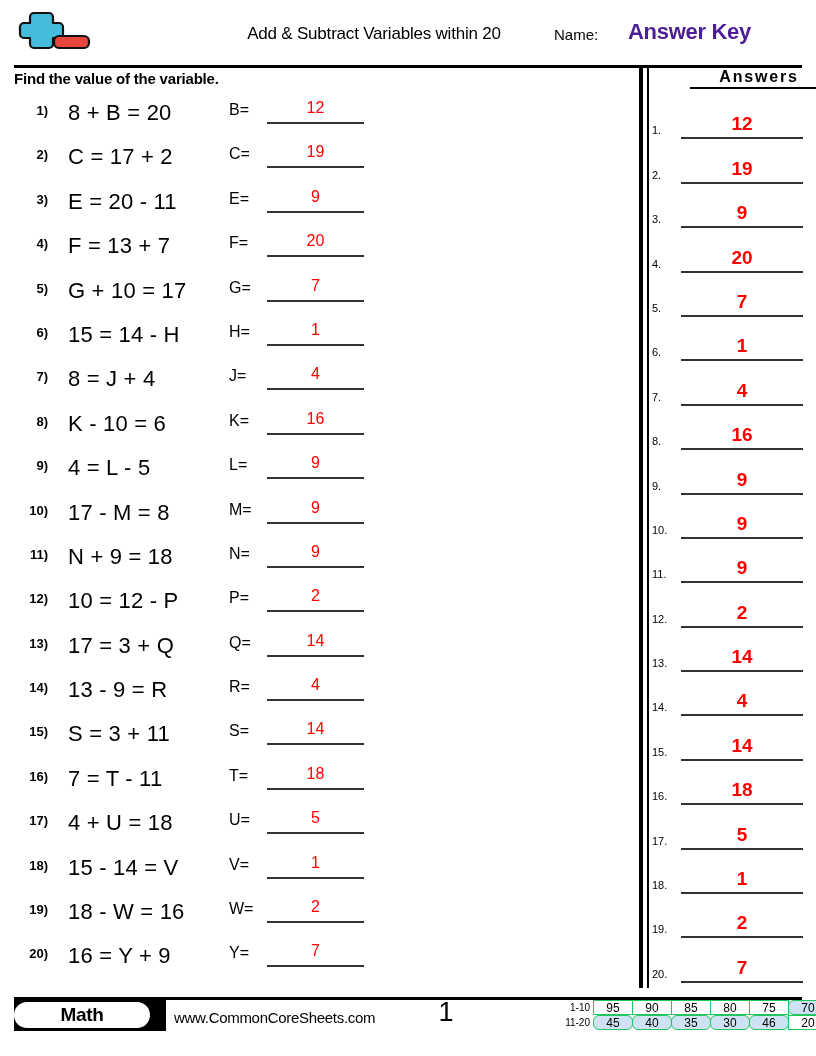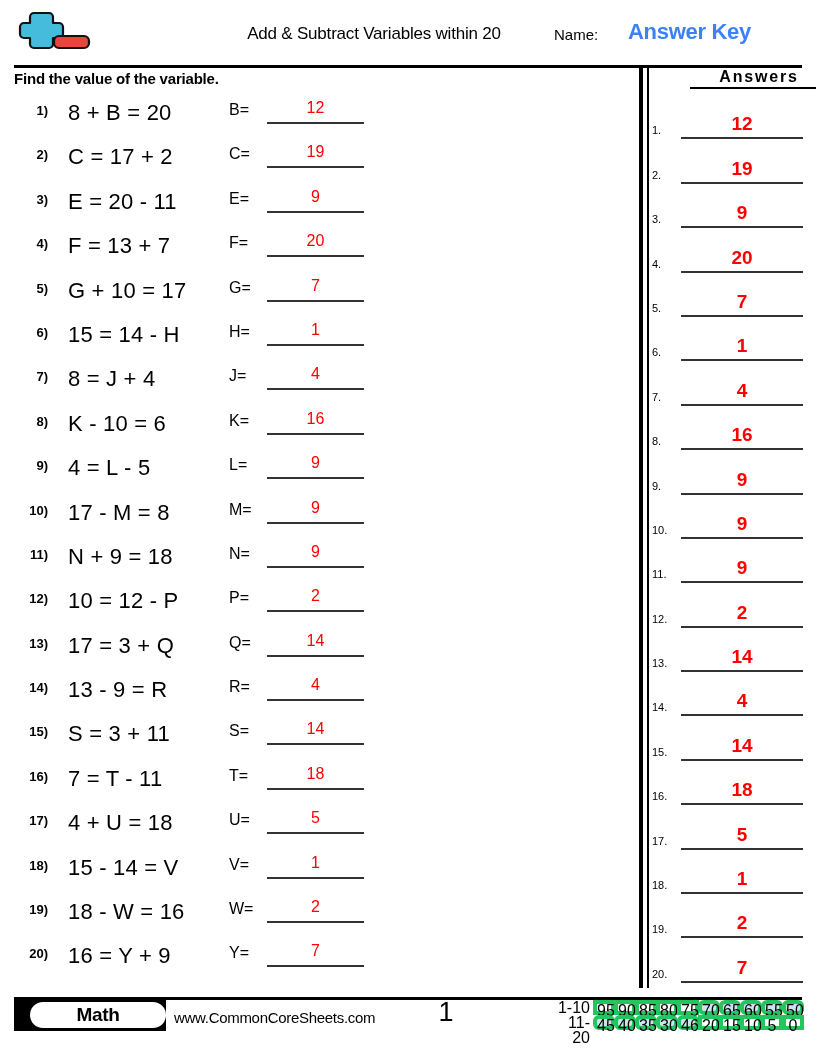--- a/index.html
+++ b/index.html
@@ -48,21 +48,21 @@
     left: 540px;
     top: 24px;
     font-size: 15px;
   }
   #name-value {
     position: absolute;
     left: 614px;
     top: 17px;
     font-size: 22px;
     font-weight: bold;
-    color: #3b82f6;
+    color: #4c1d95;
     letter-spacing: -0.3px;
     white-space: nowrap;
     text-align: center;
   }
   #header-rule {
     position: absolute;
     left: 14px;
     top: 65px;
     width: 788px;
     height: 3px;
@@ -204,21 +204,21 @@
   }
   #subject-badge {
     position: absolute;
     left: 14px;
     top: 999px;
     width: 152px;
     height: 32px;
     background: #000000;
     display: flex;
     align-items: center;
-    justify-content: flex-end;
+    justify-content: flex-start;
   }
   #subject-pill {
     width: 136px;
     height: 26px;
     background: #ffffff;
     border-radius: 13px;
     display: flex;
     align-items: center;
     justify-content: center;
     font-size: 19px;
@@ -247,34 +247,34 @@
     top: 1000px;
     font-size: 0;
   }
   .score-row {
     display: flex;
     align-items: stretch;
     height: 15px;
   }
   .score-row-label {
     width: 38px;
-    font-size: 16px;
+    font-size: 10px;
     font-family: "Liberation Sans", sans-serif;
     text-align: right;
     padding-right: 4px;
     line-height: 15px;
     box-sizing: border-box;
   }
   .score-cell {
-    width: 22px;
-    font-size: 16px;
+    width: 40px;
+    font-size: 12px;
     font-family: "Liberation Sans", sans-serif;
     text-align: center;
     line-height: 14px;
-    border: 4px solid #22c55e;
+    border: 1px solid #22c55e;
     margin-left: -1px;
     box-sizing: border-box;
     background: #ffffff;
   }
   .score-cell.shaded {
     background: #cfe2f3;
     border-radius: 6px;
   }
 </style>
 </head>

